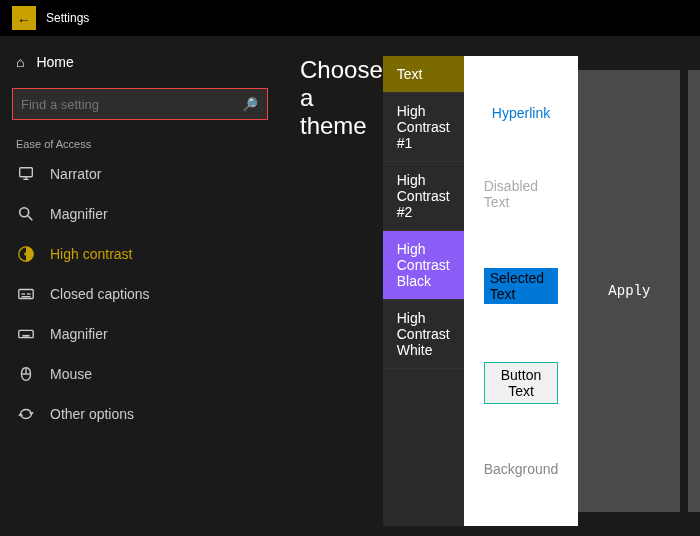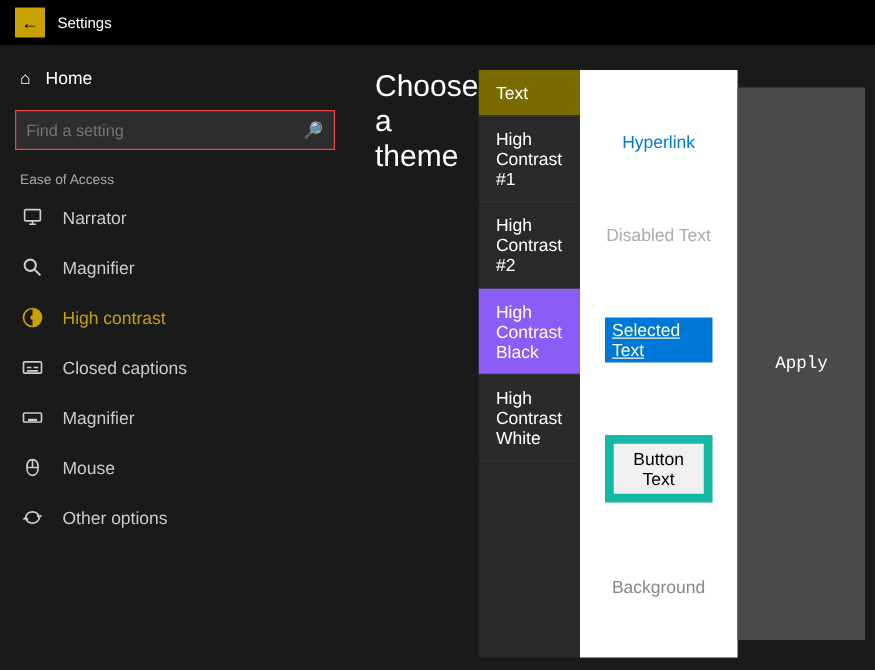--- a/index.html
+++ b/index.html
@@ -169,27 +169,26 @@
     .preview-text-hyperlink {
       color: #0078d7;
       font-size: 14px;
     }
     .preview-text-disabled {
       color: #aaaaaa;
       font-size: 14px;
     }
     .preview-text-selected {
       background: #0078d7;
-      color: #fef9c3;
+      color: #000000;
       font-size: 14px;
       padding: 2px 6px;
-      text-decoration: underline;
     }
     .preview-button {
-      border: 7px solid #14b8a6;
+      border: 1px solid #14b8a6;
       background: #f0f0f0;
       color: #000000;
       font-size: 14px;
       padding: 4px 16px;
       cursor: pointer;
     }
     .preview-text-background {
       color: #888888;
       font-size: 14px;
     }

